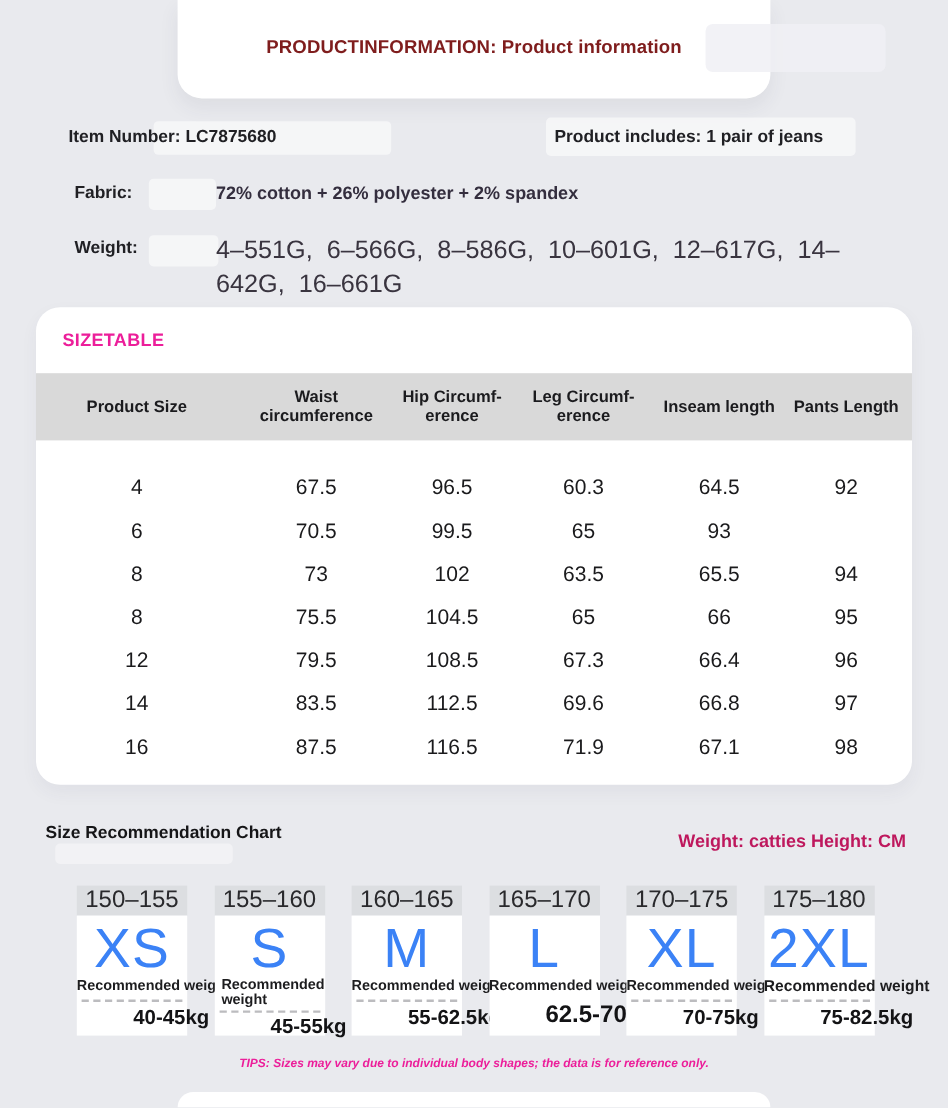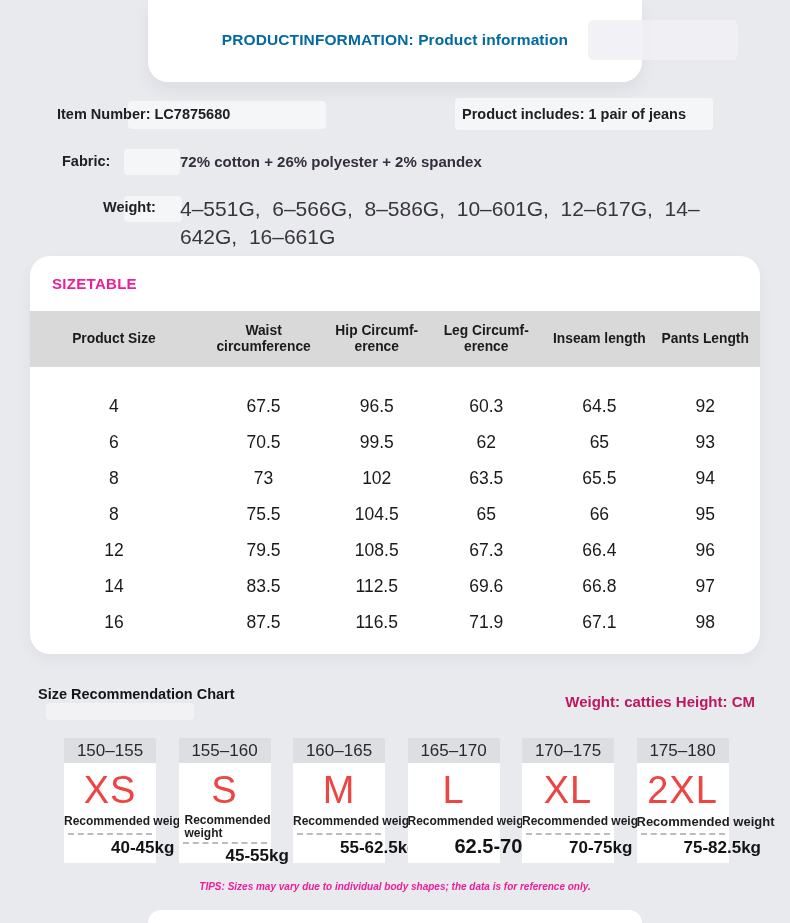--- a/index.html
+++ b/index.html
@@ -20,38 +20,38 @@
   .page{position:absolute;inset:0;}
 
   
   .top-card{
     position:absolute;left:148px;top:0;width:494px;height:82px;
     background:#fff;border-radius:0 0 20px 20px;
     box-shadow:0 8px 16px rgba(60,60,90,.07);
   }
   .top-title{
     position:absolute;left:0;right:0;top:30px;text-align:center;
-    font-size:15.5px;font-weight:700;color:#0369a1;letter-spacing:.1px;line-height:20px;
+    font-size:15.5px;font-weight:700;color:#7f1d1d;letter-spacing:.1px;line-height:20px;
   }
 
   
   .ghost{position:absolute;background:rgba(255,255,255,.55);border-radius:4px;}
   .g-card{background:rgba(240,240,245,.85);}
   .g1{left:128px;top:101px;width:198px;height:28px;}
   .g2{left:455px;top:98px;width:258px;height:32px;}
   .g3{left:124px;top:149px;width:56px;height:26px;}
   .g4{left:124px;top:196px;width:58px;height:26px;}
   .g5{left:46px;top:703px;width:148px;height:17px;background:rgba(255,255,255,.4);}
   .g6{left:440px;top:20px;width:150px;height:40px;border-radius:6px;}
 
   .item-number{position:absolute;left:57px;top:106px;font-size:14.5px;font-weight:700;color:#202024;}
   .product-includes{position:absolute;left:462px;top:106px;font-size:14.5px;font-weight:700;color:#202024;}
   .fabric-label{position:absolute;left:62px;top:153px;font-size:14.5px;font-weight:700;color:#202024;}
   .fabric-value{position:absolute;left:180px;top:153px;font-size:15px;font-weight:600;color:#342e3e;}
-  .weight-label{position:absolute;left:62px;top:199px;font-size:14.5px;font-weight:700;color:#202024;margin-left:41px;}
+  .weight-label{position:absolute;left:62px;top:199px;font-size:14.5px;font-weight:700;color:#202024;}
   .weight-value{
     position:absolute;left:180px;top:195px;width:545px;
     font-size:21px;line-height:27.5px;color:#39343f;white-space:pre-wrap;
   }
 
   
   .size-card{
     position:absolute;left:30px;top:256px;width:730px;height:398px;
     background:#fff;border-radius:20px;box-shadow:0 6px 14px rgba(60,60,90,.05);
     overflow:hidden;
@@ -72,24 +72,24 @@
   .td{text-align:center;font-size:17.5px;color:#1a1a1c;}
 
   .rec-title{position:absolute;left:38px;top:686px;font-size:14.5px;font-weight:700;color:#151517;}
   .units-note{position:absolute;right:35px;top:693px;font-size:15px;font-weight:700;color:#be185d;}
 
   
   .boxes{position:absolute;left:64px;top:738px;display:flex;gap:22.5px;}
   .box{width:92px;position:relative;}
   .box-head{
     height:25px;line-height:25px;background:var(--strip-gray);
-    text-align:center;font-size:17px;color:#29292c;
+    text-align:center;font-size:20px;color:#29292c;
   }
   .box-body{background:#fff;height:100px;padding-top:5px;text-align:center;overflow:visible;}
-  .box-size{font-size:38px;line-height:44px;font-weight:400;letter-spacing:1px;color:#ef4444;}
+  .box-size{font-size:46px;line-height:44px;font-weight:400;letter-spacing:1px;color:#3b82f6;}
   .box-label{
     font-weight:700;font-size:12px;line-height:15px;margin-top:2px;
     white-space:nowrap;color:#1d1d1f;
   }
   .box-divider{border-top:2px dashed #bcbcbf;width:84px;margin:4px auto 0;}
   .box-value{font-weight:700;font-size:17px;line-height:22px;margin-top:2px;white-space:nowrap;color:#131315;padding-left:47px;}
   .box--s .box-label{white-space:normal;text-align:left;padding-left:6px;line-height:13px;}
   .box--s .box-divider{margin-top:2px;}
   .box--s .box-value{margin-top:1px;}
   .box--l .box-value{font-size:20px;margin-top:6px;}
@@ -163,21 +163,20 @@
         <div class="td">67.5</div>
         <div class="td">96.5</div>
         <div class="td">60.3</div>
         <div class="td">64.5</div>
         <div class="td">92</div>
       </div>
       <div class="tr cols">
         <div class="td">6</div>
         <div class="td">70.5</div>
         <div class="td">99.5</div>
-        <div class="td">62</div>
         <div class="td">65</div>
         <div class="td">93</div>
       </div>
       <div class="tr cols">
         <div class="td">8</div>
         <div class="td">73</div>
         <div class="td">102</div>
         <div class="td">63.5</div>
         <div class="td">65.5</div>
         <div class="td">94</div>

